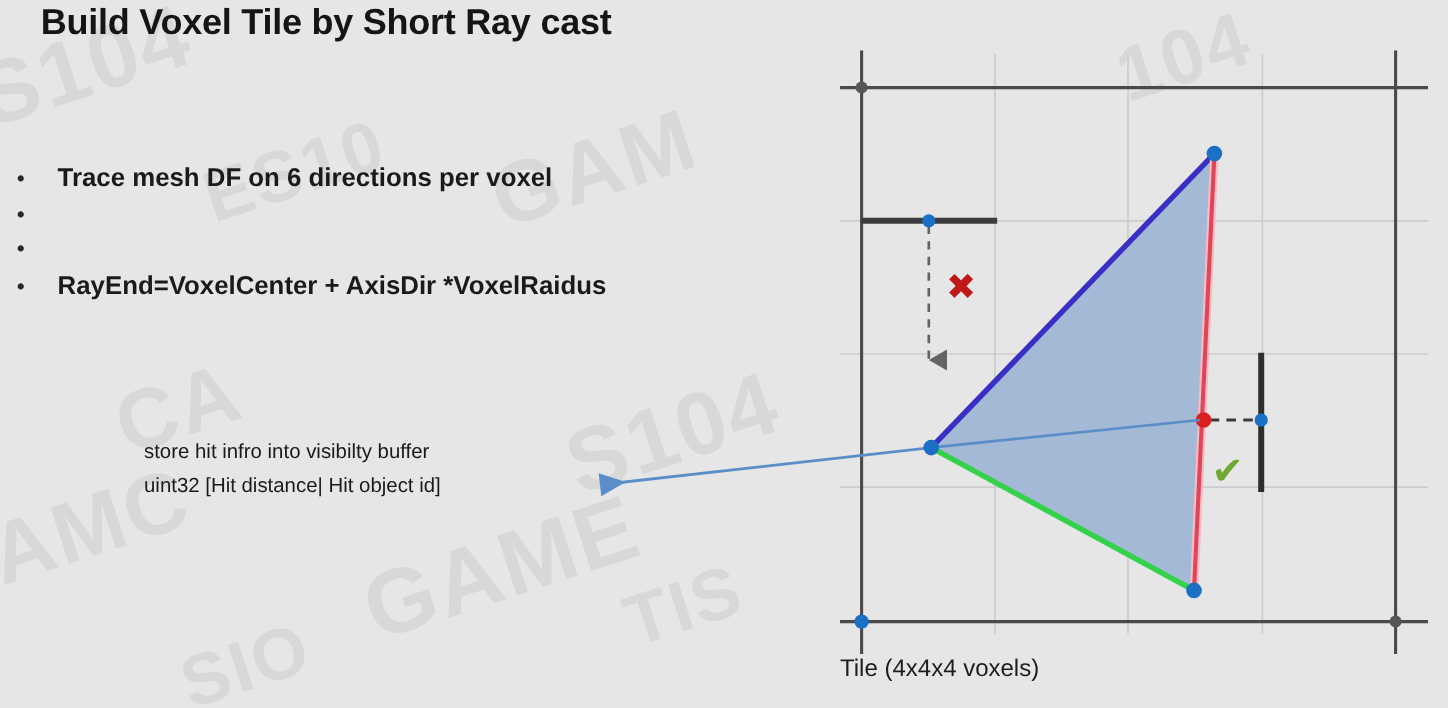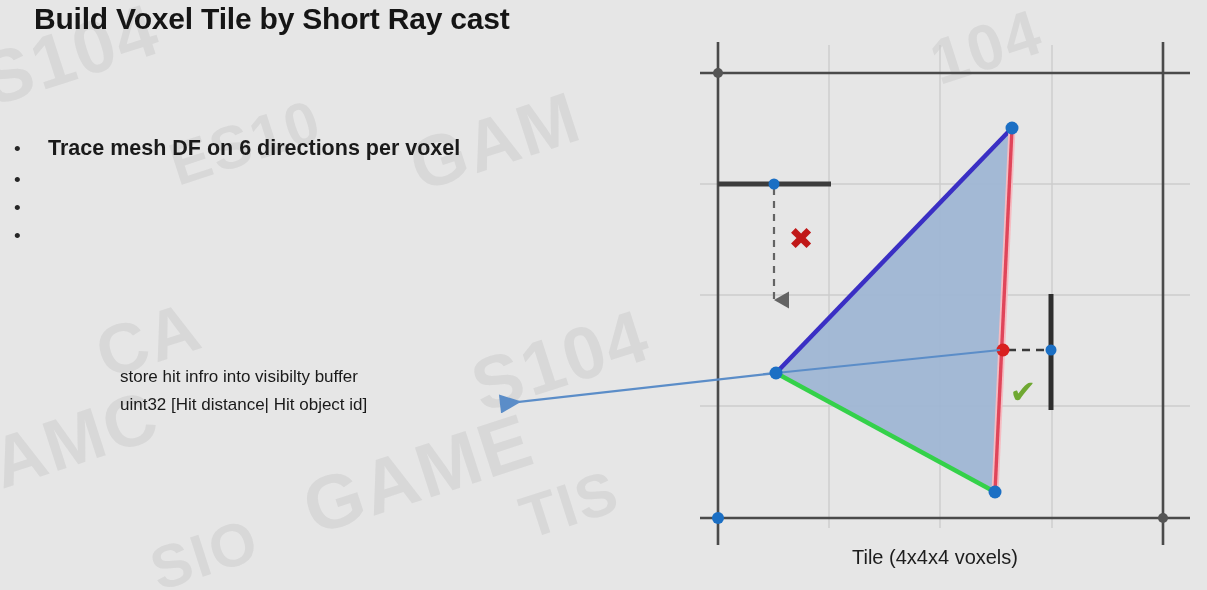--- a/index.html
+++ b/index.html
@@ -85,21 +85,21 @@
     line-height: 1.62;
     color: #1a1a1a;
     white-space: nowrap;
   }
 
   .diagram-caption {
     position: absolute;
     left: 700px;
     top: 546px;
     width: 470px;
-    text-align: center;
+    text-align: left;
     font-size: 20px;
     color: #1d1d1d;
     z-index: 5;
   }
 
   .diagram-svg {
     position: absolute;
     left: 0;
     top: 0;
     width: 1207px;
@@ -131,20 +131,21 @@
     <span class="bullet-text">Trace mesh DF on 6 directions per voxel</span>
   </div>
   <div class="bullet-row">
     <span class="bullet-dot">•</span>
   </div>
   <div class="bullet-row">
     <span class="bullet-dot">•</span>
   </div>
   <div class="bullet-row">
     <span class="bullet-dot">•</span>
+    <span class="bullet-text">RayEnd=VoxelCenter + AxisDir *VoxelRaidus</span>
   </div>
 </div>
 
 <div class="note-block">
   <div class="note-line">store hit infro into visibilty buffer</div>
   <div class="note-line">uint32  [Hit distance| Hit object id]</div>
 </div>
 
 <svg class="diagram-svg" viewBox="0 0 1207 590" xmlns="http://www.w3.org/2000/svg">
 

